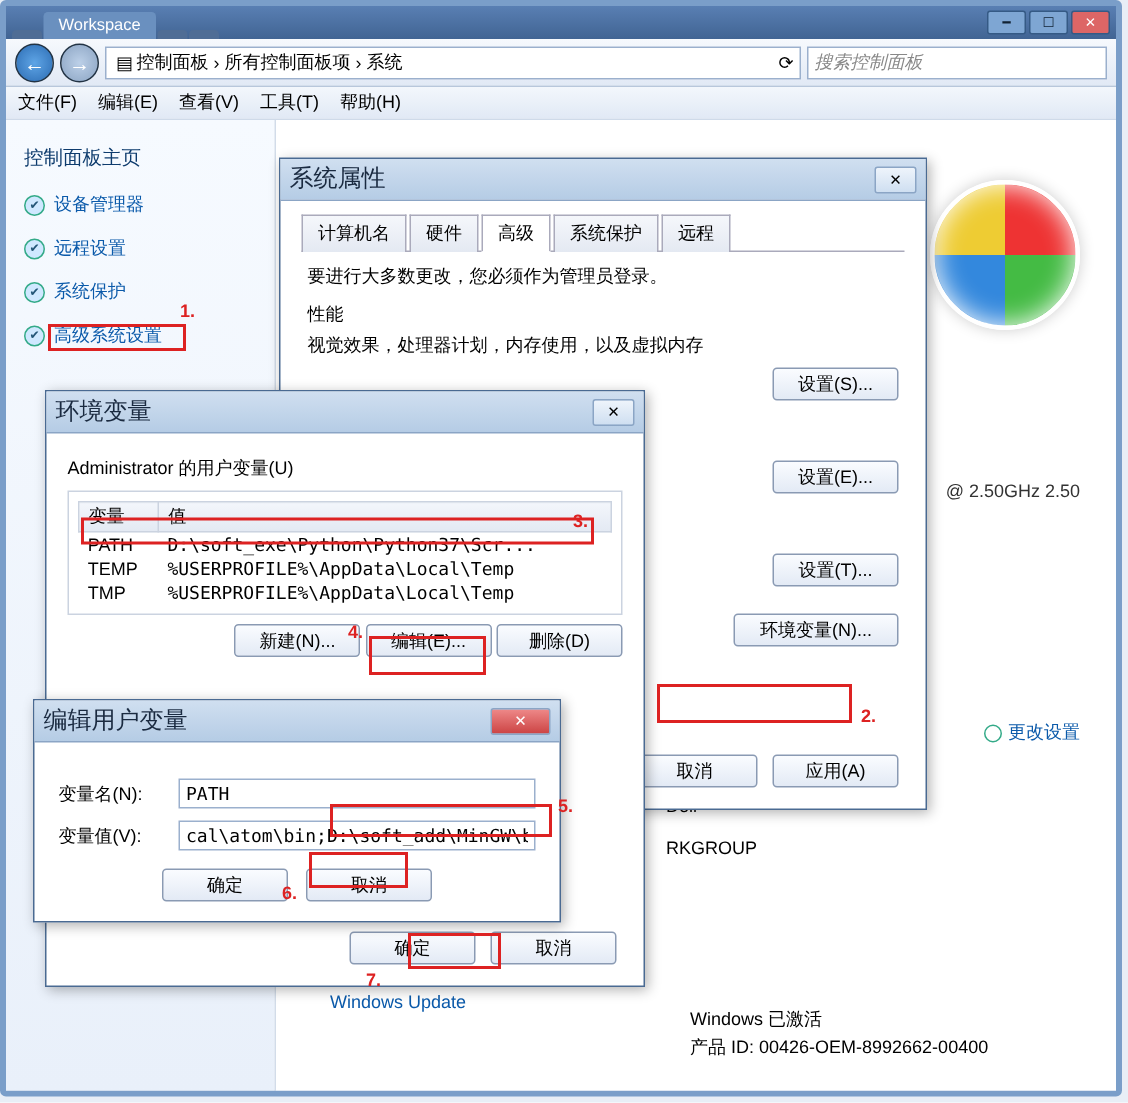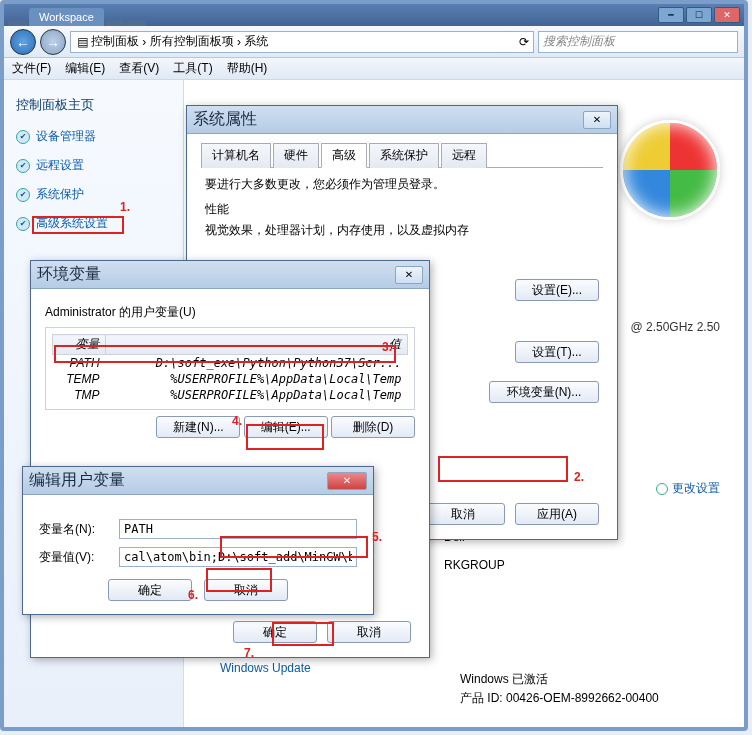--- a/index.html
+++ b/index.html
@@ -54,21 +54,21 @@
 .btn { display:inline-flex; align-items:center; justify-content:center; min-width: 84px; height: 22px; background: linear-gradient(#fafcff,#e3eaf5); border:1px solid #8a9ab3; border-radius:3px; padding: 0 10px; font-size:12px; cursor:pointer; }
 .btn-row { text-align:right; margin-top: 6px; }
 .dlg-footer { position:absolute; bottom:14px; right:18px; display:flex; gap:10px; }
 
 
 .envdlg { top: 260px; left: 30px; width: 400px; height: 398px; }
 .envdlg .body { padding: 11px 14px; }
 .envdlg .group-box { border:1px solid #cbd3e0; padding:6px; margin:6px 0; }
 .env-head { font-size:12px; margin: 4px 0; }
 .env-table { width:100%; font-size:12px; border-collapse:collapse; }
-.env-table th, .env-table td { text-align:right; padding:1px 6px;font-style:italic; }
+.env-table th, .env-table td { text-align:left; padding:1px 6px; }
 .env-table th { background: linear-gradient(#f3f6fb,#e3e9f3); border:1px solid #cbd3e0; font-weight:normal; }
 
 .editdlg { top: 466px; left: 22px; width: 352px; height: 149px; }
 .editdlg .body { padding: 16px; border-radius: 11px; }
 .editdlg .row { display:flex; align-items:center; margin: 8px 0; }
 .editdlg .row label { width:80px; font-size:12px; }
 .editdlg .row input { flex:1; height:20px; border:1px solid #9bb0cd; padding:0 4px; font-size:12px; font-family: Consolas, monospace; }
 .editdlg .footer { text-align:center; margin-top:12px; display:flex; gap:12px; justify-content:center; }
 </style>
 </head>
@@ -164,20 +164,21 @@
       <div class="t">计算机名</div>
       <div class="t">硬件</div>
       <div class="t active">高级</div>
       <div class="t">系统保护</div>
       <div class="t">远程</div>
     </div>
     <div class="grp">
       <div class="lbl">要进行大多数更改，您必须作为管理员登录。</div>
       <div class="lbl" style="margin-top:8px">性能</div>
       <div class="lbl">视觉效果，处理器计划，内存使用，以及虚拟内存</div>
+      <div class="btn-row"><span class="btn">设置(S)...</span></div>
     </div>
     <div class="grp" style="margin-top:40px">
       <div class="btn-row"><span class="btn">设置(E)...</span></div>
     </div>
     <div class="grp" style="margin-top:40px">
       <div class="btn-row"><span class="btn">设置(T)...</span></div>
     </div>
     <div class="grp" style="margin-top:18px">
       <div class="btn-row"><span class="btn" style="min-width:110px">环境变量(N)...</span></div>
     </div>

